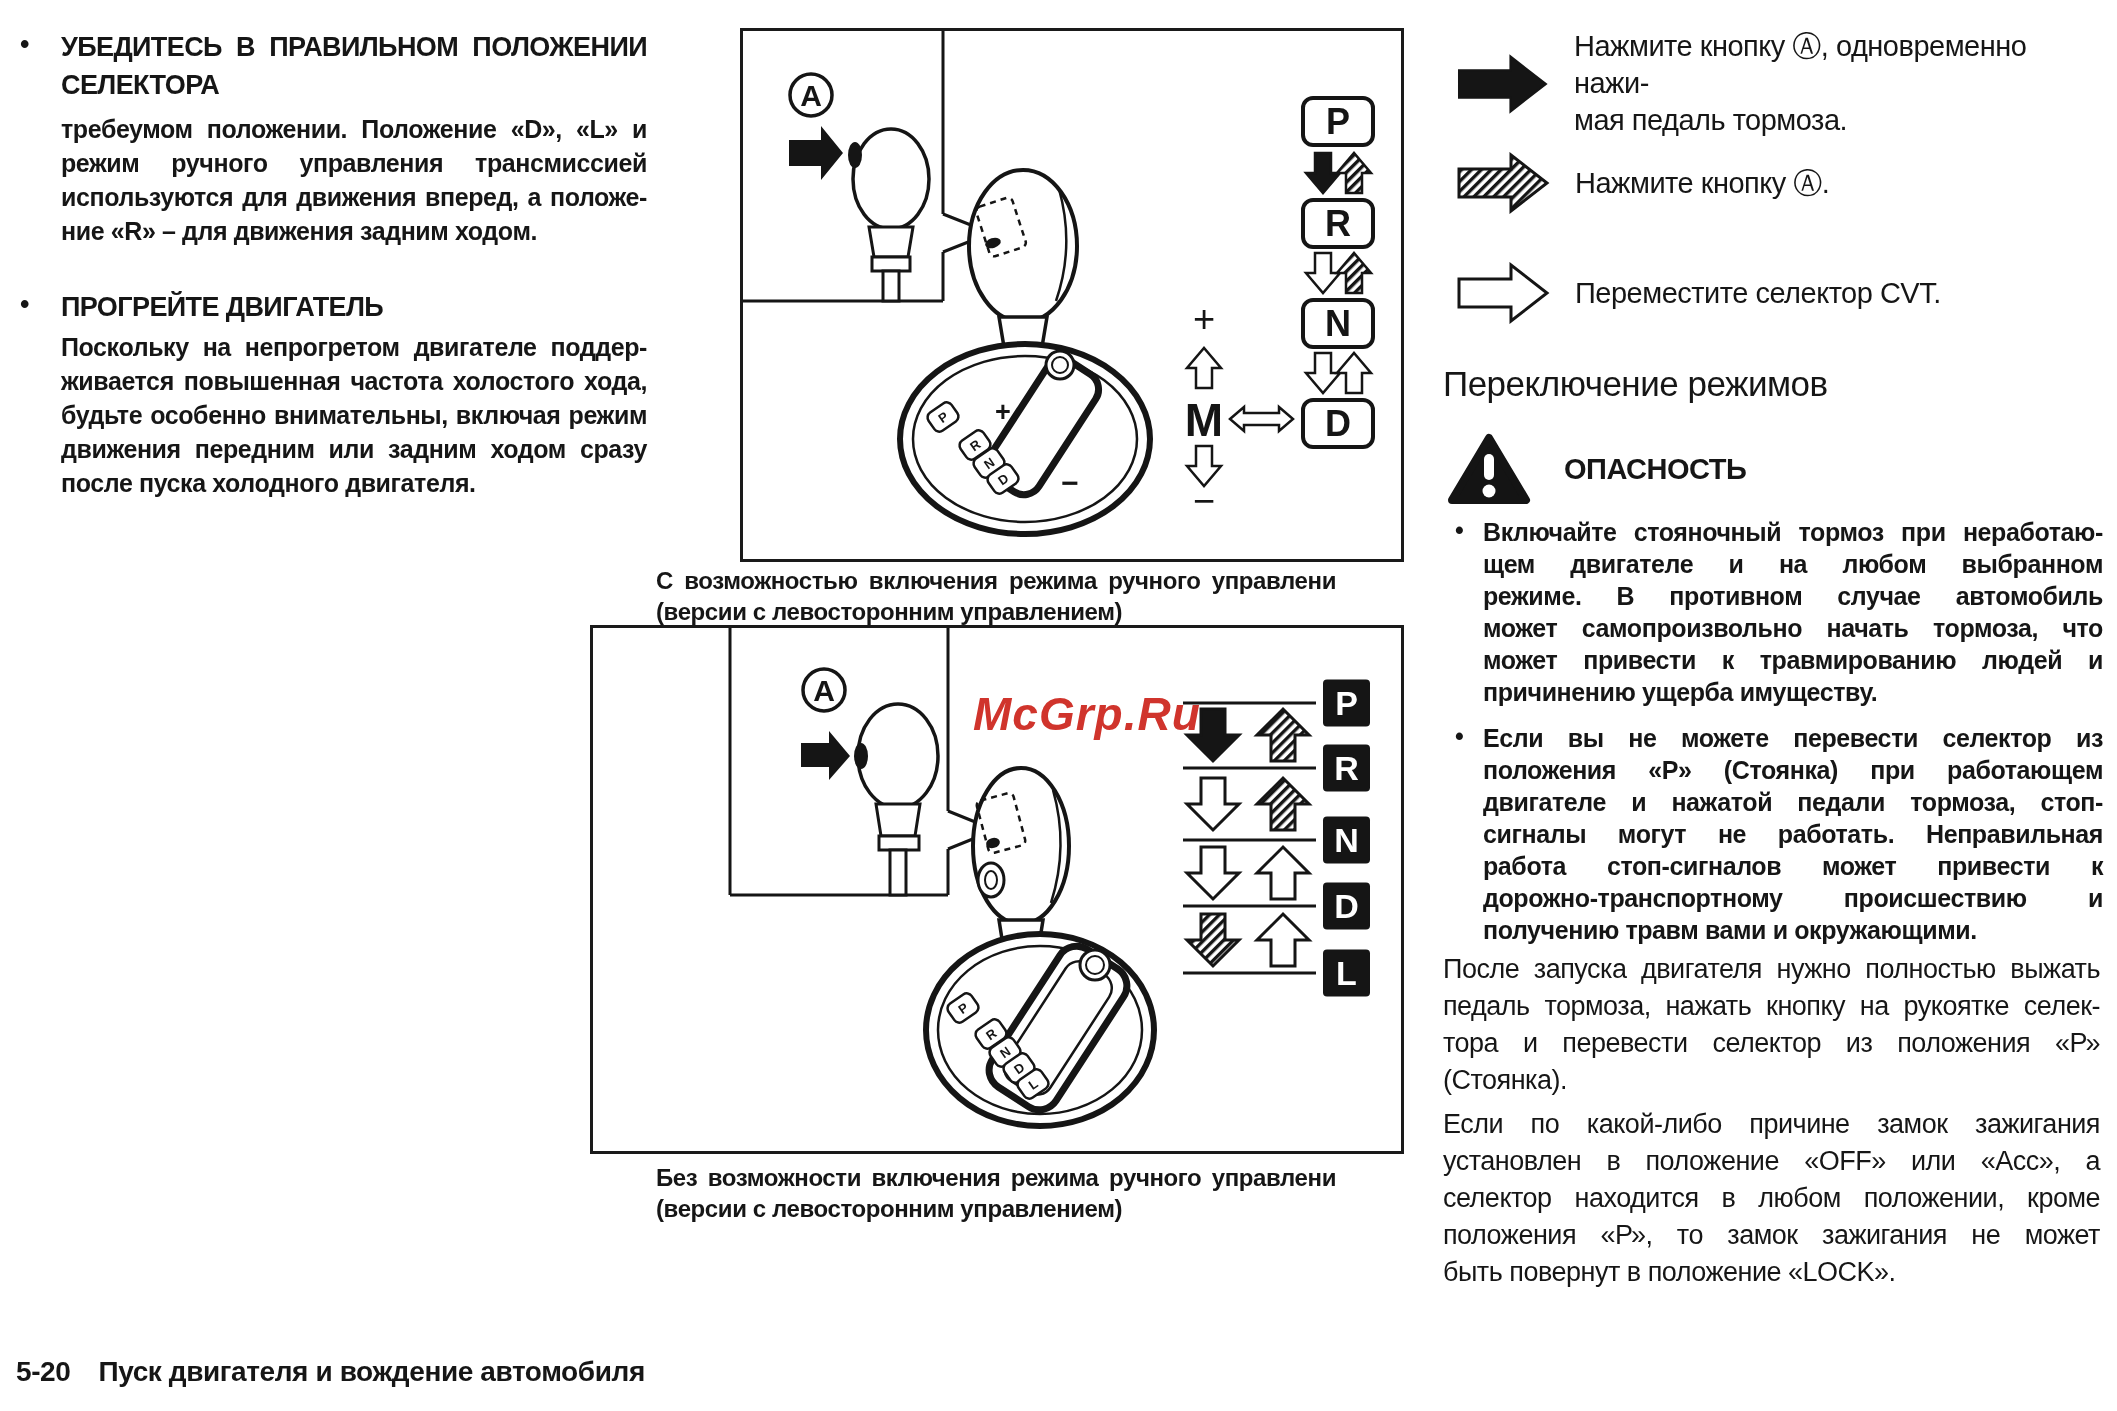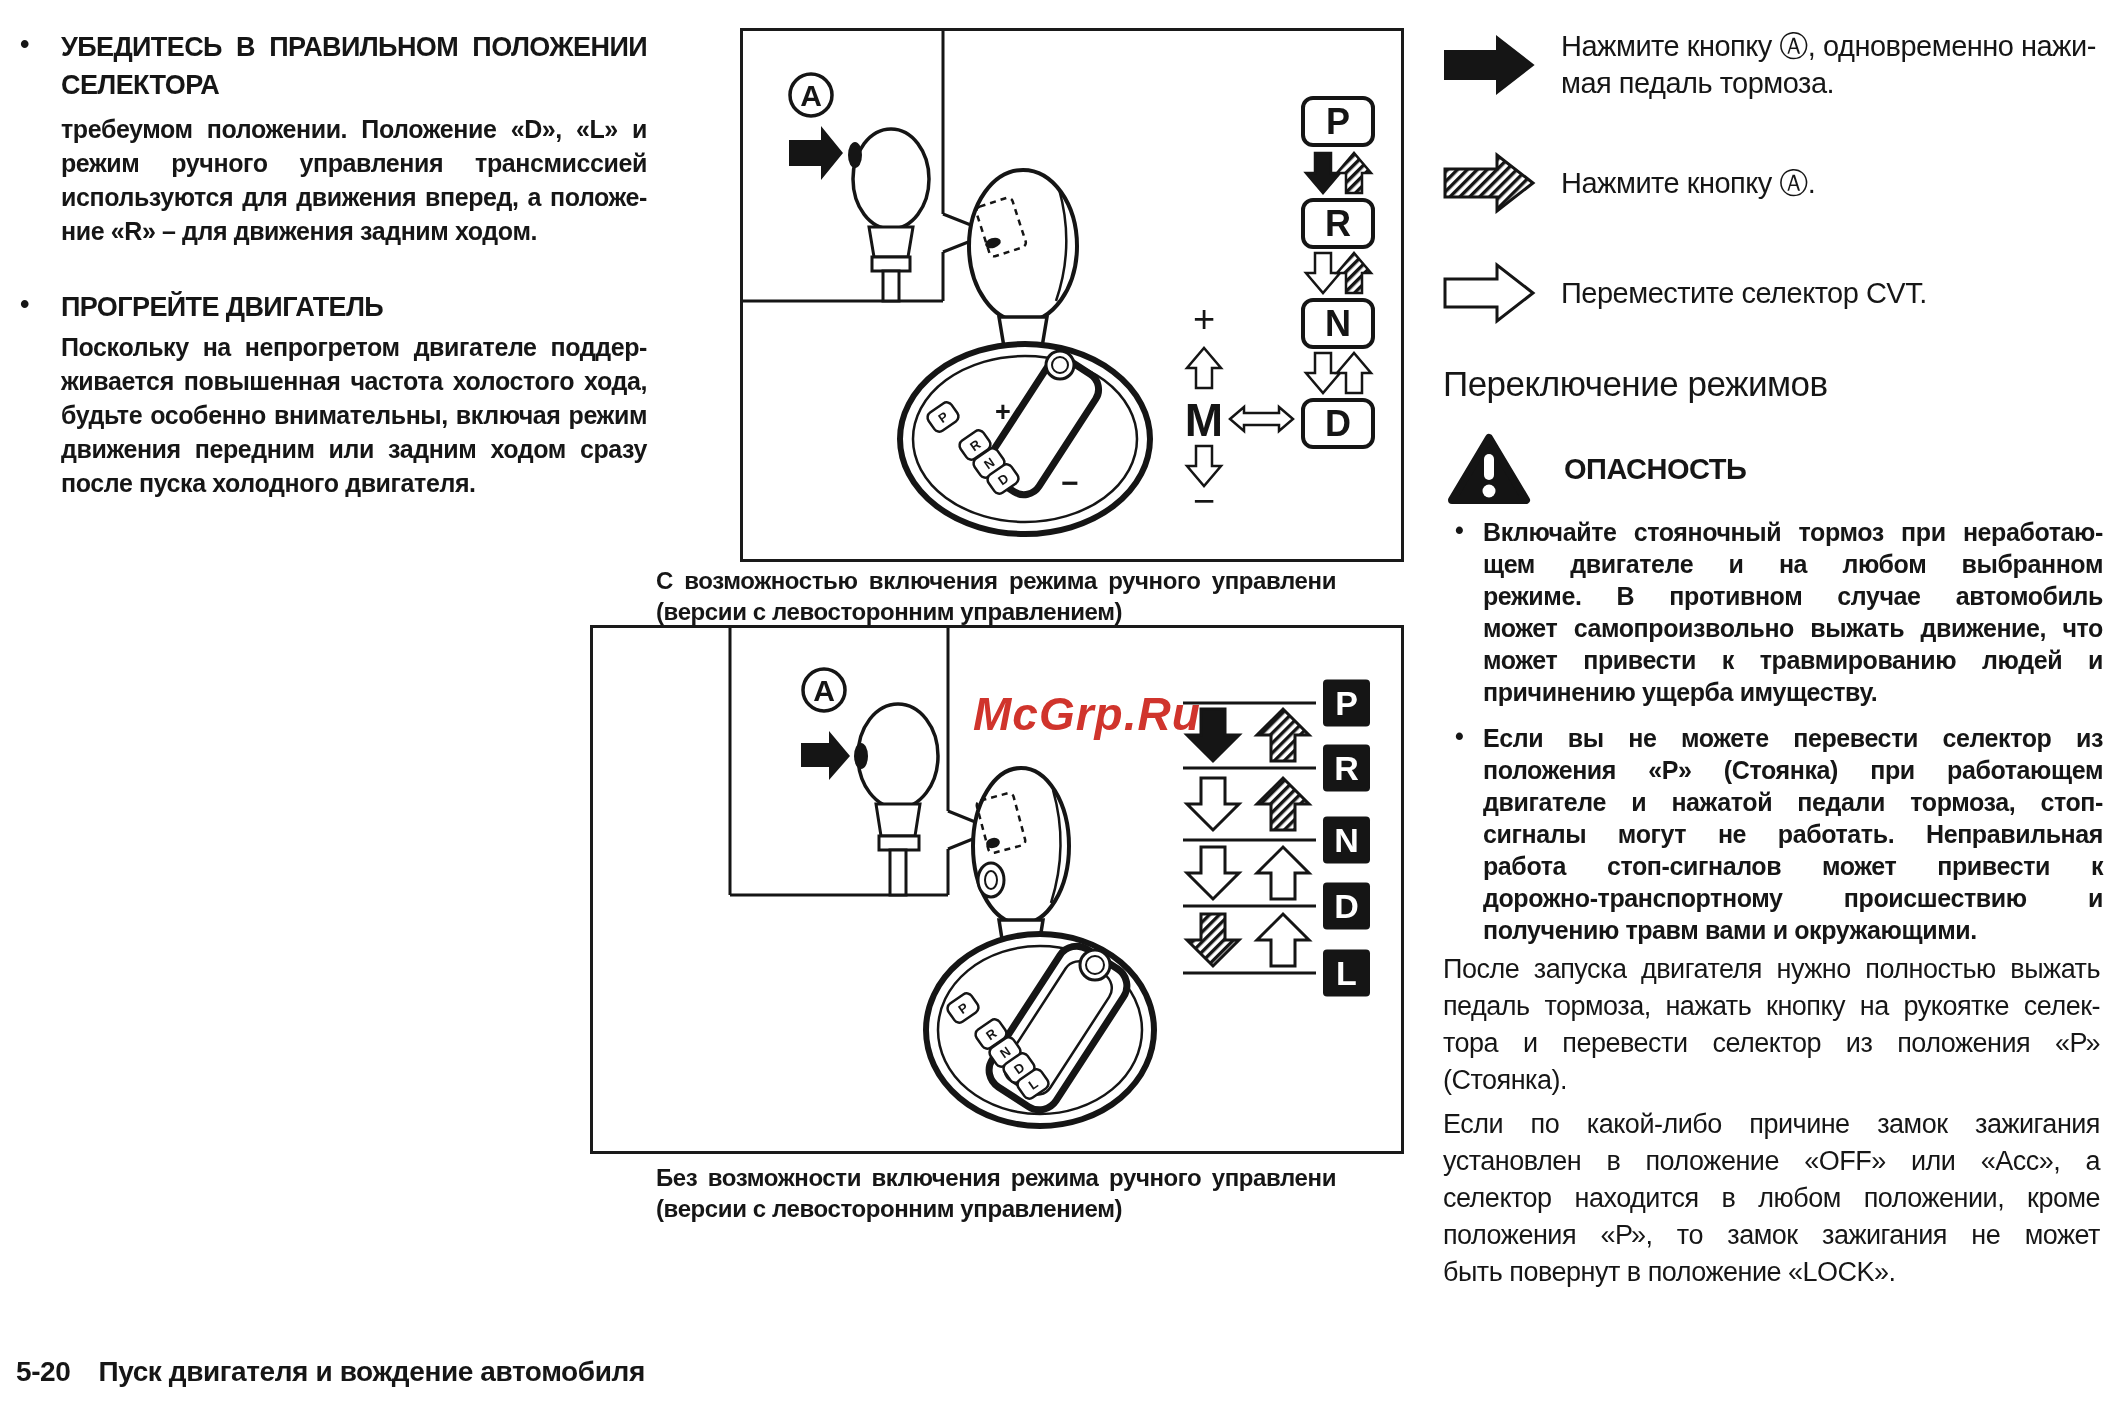--- a/index.html
+++ b/index.html
@@ -17,21 +17,21 @@
   .lc-body .tl{font-size:25px;font-weight:bold;line-height:34px;letter-spacing:-0.4px;}
   
   .figbox{position:absolute;border:3px solid #1a1a1a;background:#fff;}
   .fig1{left:740px;top:28px;width:658px;height:528px;}
   .fig2{left:590px;top:625px;width:808px;height:523px;}
   .caption{position:absolute;left:656px;width:680px;text-align:center;font-weight:bold;
            font-size:24px;line-height:31px;letter-spacing:-0.4px;}
   .cap1{top:565px;} .cap2{top:1162px;}
   
   .rc{position:absolute;left:1443px;top:26px;width:660px;}
-  .lrow{position:absolute;left:0;display:flex;align-items:center;gap:24px;}
+  .lrow{position:absolute;left:14px;display:flex;align-items:center;gap:24px;}
   .lrow .ltext .tl{font-size:29px;line-height:37px;letter-spacing:-0.5px;
                    text-align:left;text-align-last:left;}
   .rheading{position:absolute;left:0;top:338px;font-size:35px;letter-spacing:-0.5px;}
   .drow{position:absolute;left:4px;top:406px;display:flex;align-items:center;gap:33px;}
   .dlabel{font-size:29px;font-weight:bold;letter-spacing:-0.5px;}
   .rbullet{position:absolute;left:0;width:660px;}
   .rbullet .dot{position:absolute;left:12px;top:0;font-size:25px;font-weight:bold;}
   .rbullet .lines{margin-left:40px;}
   .rbullet .tl{font-size:25px;font-weight:bold;line-height:32px;letter-spacing:-0.4px;}
   .rpara{position:absolute;left:0;width:657px;}
@@ -350,21 +350,21 @@
       </svg>
       <span class="dlabel">ОПАСНОСТЬ</span>
     </div>
 
     <div class="rbullet b1">
       <span class="dot">•</span>
       <div class="lines">
           <div class="tl">Включайте стояночный тормоз при неработаю-</div>
           <div class="tl">щем двигателе и на любом выбранном</div>
           <div class="tl">режиме. В противном случае автомобиль</div>
-          <div class="tl">может самопроизвольно выжать движение, что</div>
+          <div class="tl">может самопроизвольно начать тормоза, что</div>
           <div class="tl">может привести к травмированию людей и</div>
           <div class="tl">причинению ущерба имуществу.</div>
         </div>
     </div>
     <div class="rbullet b2">
       <span class="dot">•</span>
       <div class="lines">
           <div class="tl">Если вы не можете перевести селектор из</div>
           <div class="tl">положения «Р» (Стоянка) при работающем</div>
           <div class="tl">двигателе и нажатой педали тормоза, стоп-</div>

